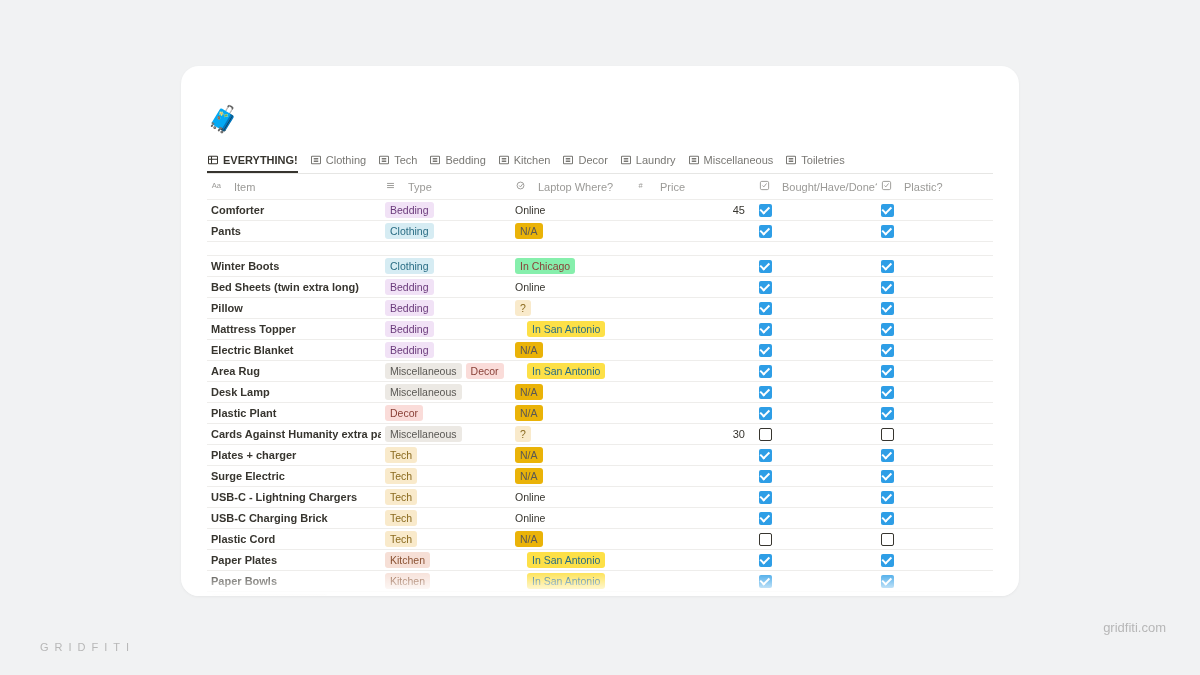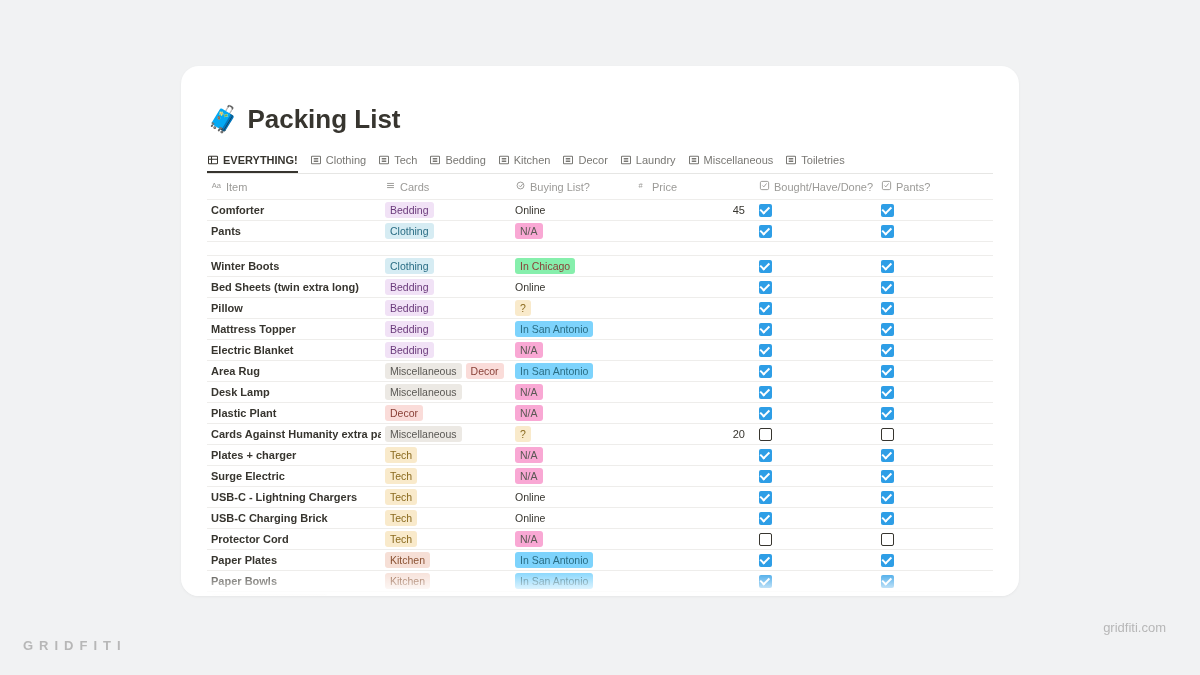--- a/index.html
+++ b/index.html
@@ -46,79 +46,78 @@
   .tab svg { width: 12px; height: 12px; display:block; }
   .header-row, .row {
     display: grid;
     grid-template-columns: 174px 130px 122px 122px 122px 110px;
     align-items: center;
     font-size: 11px;
     border-bottom: 1px solid #eeedeb;
     min-height: 20px;
   }
   .header-row { color: #9b9a97; font-weight: 400; height: 26px; }
-  .header-cell { display: flex; align-items: center; gap: 4px; padding: 0 4px; white-space: nowrap; overflow:hidden;}
+  .header-cell { display: flex; align-items: center; gap: 12px; padding: 0 4px; white-space: nowrap; overflow:hidden;}
   .header-cell svg { width: 11px; height: 11px; flex:none; }
   .row { height: 21px; color: #37352f; }
   .cell { padding: 0 4px; display: flex; align-items: center; gap: 4px; overflow: hidden; white-space: nowrap; }
   .cell.item { font-weight: 600; font-size: 11px; }
   .cell.price { justify-content: flex-end; padding-right: 10px; }
   .tag {
     display: inline-block;
     padding: 1px 5px;
     border-radius: 3px;
     font-size: 10.5px;
     line-height: 14px;
   }
   .tag-bedding { background: #f1e2f6; color: #6a3a7b; }
   .tag-clothing { background: #d6ecf3; color: #2a6d84; }
   .tag-misc { background: #ece9e4; color: #5a5854; }
   .tag-decor { background: #fadcd9; color: #8a4138; }
   .tag-tech { background: #f9eacb; color: #8a6a1e; }
   .tag-kitchen { background: #f6dfd6; color: #8a5233; }
   .tag-stationary { background: #ece9e4; color: #5a5854; }
   .tag-online { background: transparent; color: #37352f; padding:0;text-align:right; }
-  .tag-na { background: #f9a8d4; color: #5a5854; }
+  .tag-na { background: #eab308; color: #5a5854; }
   .tag-chicago { background: #86efac; color: #8a4138; }
-  .tag-sa { background: #7dd3fc; color: #2a6d84; }
+  .tag-sa { background: #fde047; color: #2a6d84; margin-left: 12px; }
   .tag-q { background: #f9eacb; color: #8a6a1e; }
   .checkbox {
     width: 13px; height: 13px; border-radius: 2px;
     display: inline-flex; align-items: center; justify-content: center;
     flex: none;
   }
   .checkbox.checked { background: #2e9ee6; }
   .checkbox.checked::after {
     content: ""; width: 7px; height: 4px;
     border-left: 2px solid #fff; border-bottom: 2px solid #fff;
     transform: rotate(-45deg) translate(0px,-1px);
   }
   .checkbox.unchecked { border: 1.2px solid #37352f; background:#fff; }
   .spacer-row { height: 14px; border-bottom: 1px solid #eeedeb; }
   .watermark-left {
-    position: absolute; left: 23px; bottom: 22px;
-    font-size: 13px; letter-spacing: 6px; color: #b7b7b7; font-weight: 700;
+    position: absolute; left: 40px; bottom: 22px;
+    font-size: 11px; letter-spacing: 6px; color: #b7b7b7; font-weight: 400;
   }
   .watermark-right {
     position: absolute; right: 34px; bottom: 40px;
     font-size: 13px; color: #b7b7b7;
   }
   .fade {
     position:absolute; left:0; right:0; bottom:0; height:26px;
     background: linear-gradient(to bottom, rgba(255,255,255,0), #fff);
     pointer-events:none;
   }
 </style>
 </head>
 <body>
 
 <div class="card">
   <div class="title-row">
     <span class="title-emoji">🧳</span>
-    <span class="title-text">Packing List</span>
   </div>
 
   <div class="tabs" id="tabs">
       <div class="tab active">
         <span>
           <svg viewBox="0 0 16 16" fill="none" stroke="currentColor" stroke-width="1.4">
             <rect x="2" y="3" width="12" height="10" rx="1"></rect>
             <line x1="2" y1="7" x2="14" y2="7"></line>
             <line x1="6" y1="3" x2="6" y2="13"></line>
           </svg>
@@ -221,48 +220,48 @@
             <text x="1" y="12" font-size="11" font-family="sans-serif" fill="#9b9a97" stroke="none">Aa</text>
           </svg></span>
         <span>Item</span>
       </div>
       <div class="header-cell">
         <span><svg viewBox="0 0 16 16" fill="none" stroke="#9b9a97" stroke-width="1.4">
             <line x1="3" y1="5" x2="13" y2="5"></line>
             <line x1="3" y1="8" x2="13" y2="8"></line>
             <line x1="3" y1="11" x2="13" y2="11"></line>
           </svg></span>
-        <span>Cards</span>
+        <span>Type</span>
       </div>
       <div class="header-cell">
         <span><svg viewBox="0 0 16 16" fill="none" stroke="#9b9a97" stroke-width="1.4">
             <circle cx="8" cy="8" r="5"></circle>
             <polyline points="6,8 8,10 11,6"></polyline>
           </svg></span>
-        <span>Buying List?</span>
+        <span>Laptop Where?</span>
       </div>
       <div class="header-cell">
         <span><svg viewBox="0 0 16 16" fill="#9b9a97">
             <text x="2" y="12" font-size="11" font-family="sans-serif">#</text>
           </svg></span>
         <span>Price</span>
       </div>
       <div class="header-cell">
         <span><svg viewBox="0 0 16 16" fill="none" stroke="#9b9a97" stroke-width="1.4">
             <rect x="2" y="2" width="12" height="12" rx="2"></rect>
             <polyline points="5,8 7,10 11,5"></polyline>
           </svg></span>
         <span>Bought/Have/Done?</span>
       </div>
       <div class="header-cell">
         <span><svg viewBox="0 0 16 16" fill="none" stroke="#9b9a97" stroke-width="1.4">
             <rect x="2" y="2" width="12" height="12" rx="2"></rect>
             <polyline points="5,8 7,10 11,5"></polyline>
           </svg></span>
-        <span>Pants?</span>
+        <span>Plastic?</span>
       </div>
     </div>
 
   <div id="rows">
       <div class="row">
         <div class="cell item">Comforter</div>
         <div class="cell">
           <span class="tag tag-bedding">Bedding</span>
         </div>
         <div class="cell">
@@ -423,21 +422,21 @@
         </div>
       </div>
       <div class="row">
         <div class="cell item">Cards Against Humanity extra pack</div>
         <div class="cell">
           <span class="tag tag-misc">Miscellaneous</span>
         </div>
         <div class="cell">
           <span class="tag tag-q">?</span>
         </div>
-        <div class="cell price">20</div>
+        <div class="cell price">30</div>
         <div class="cell">
           <span class="checkbox unchecked"></span>
         </div>
         <div class="cell">
           <span class="checkbox unchecked"></span>
         </div>
       </div>
       <div class="row">
         <div class="cell item">Plates + charger</div>
         <div class="cell">
@@ -496,21 +495,21 @@
         </div>
         <div class="cell price"></div>
         <div class="cell">
           <span class="checkbox checked"></span>
         </div>
         <div class="cell">
           <span class="checkbox checked"></span>
         </div>
       </div>
       <div class="row">
-        <div class="cell item">Protector Cord</div>
+        <div class="cell item">Plastic Cord</div>
         <div class="cell">
           <span class="tag tag-tech">Tech</span>
         </div>
         <div class="cell">
           <span class="tag tag-na">N/A</span>
         </div>
         <div class="cell price"></div>
         <div class="cell">
           <span class="checkbox unchecked"></span>
         </div>

